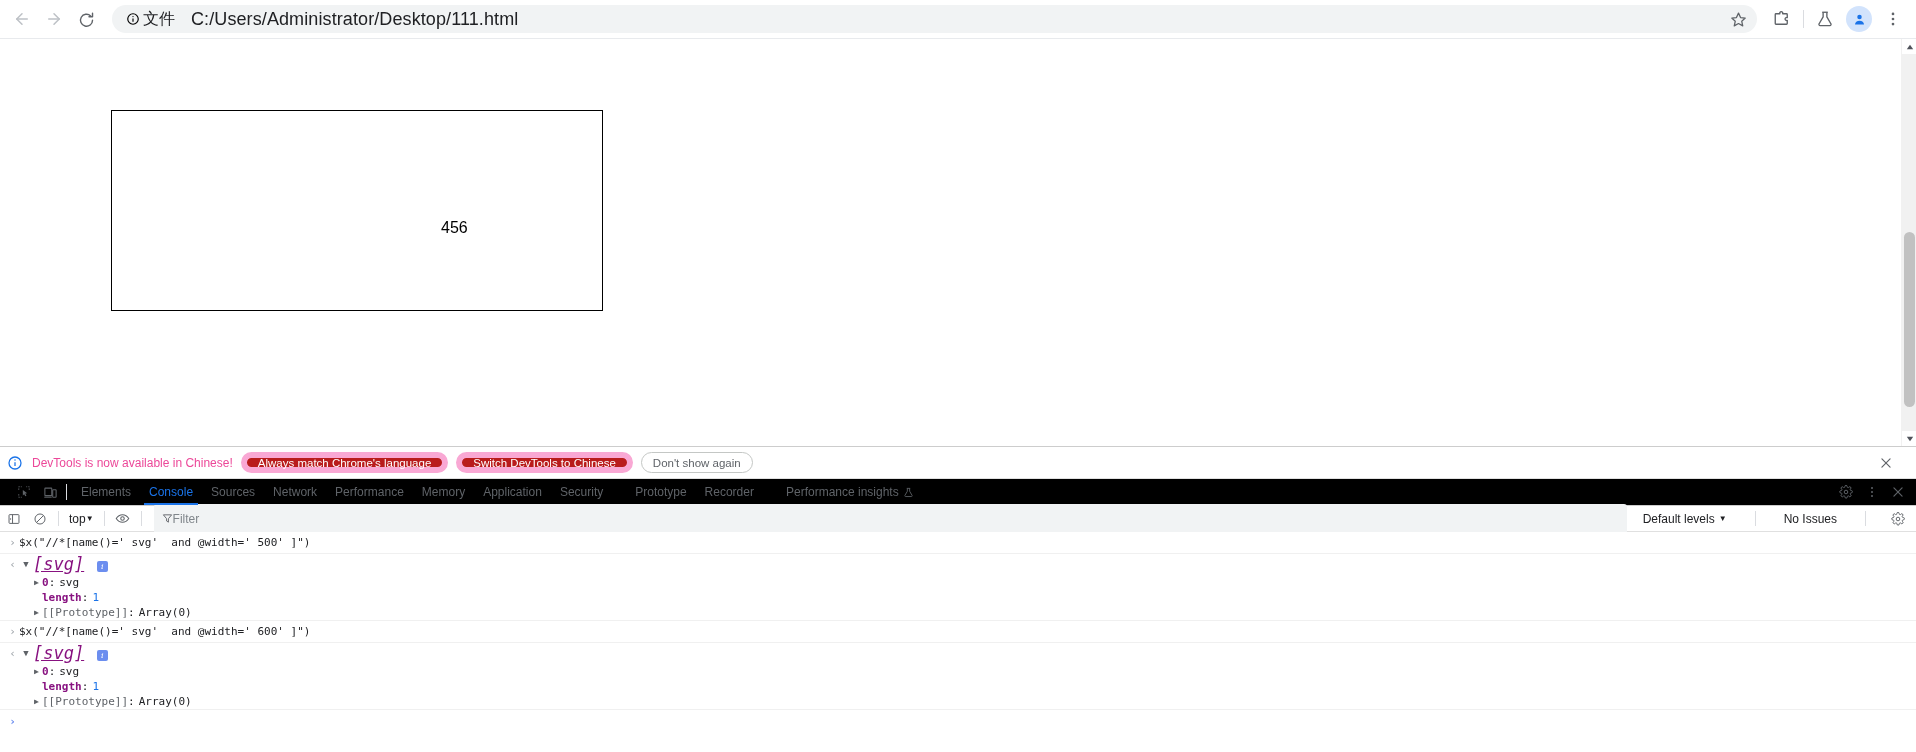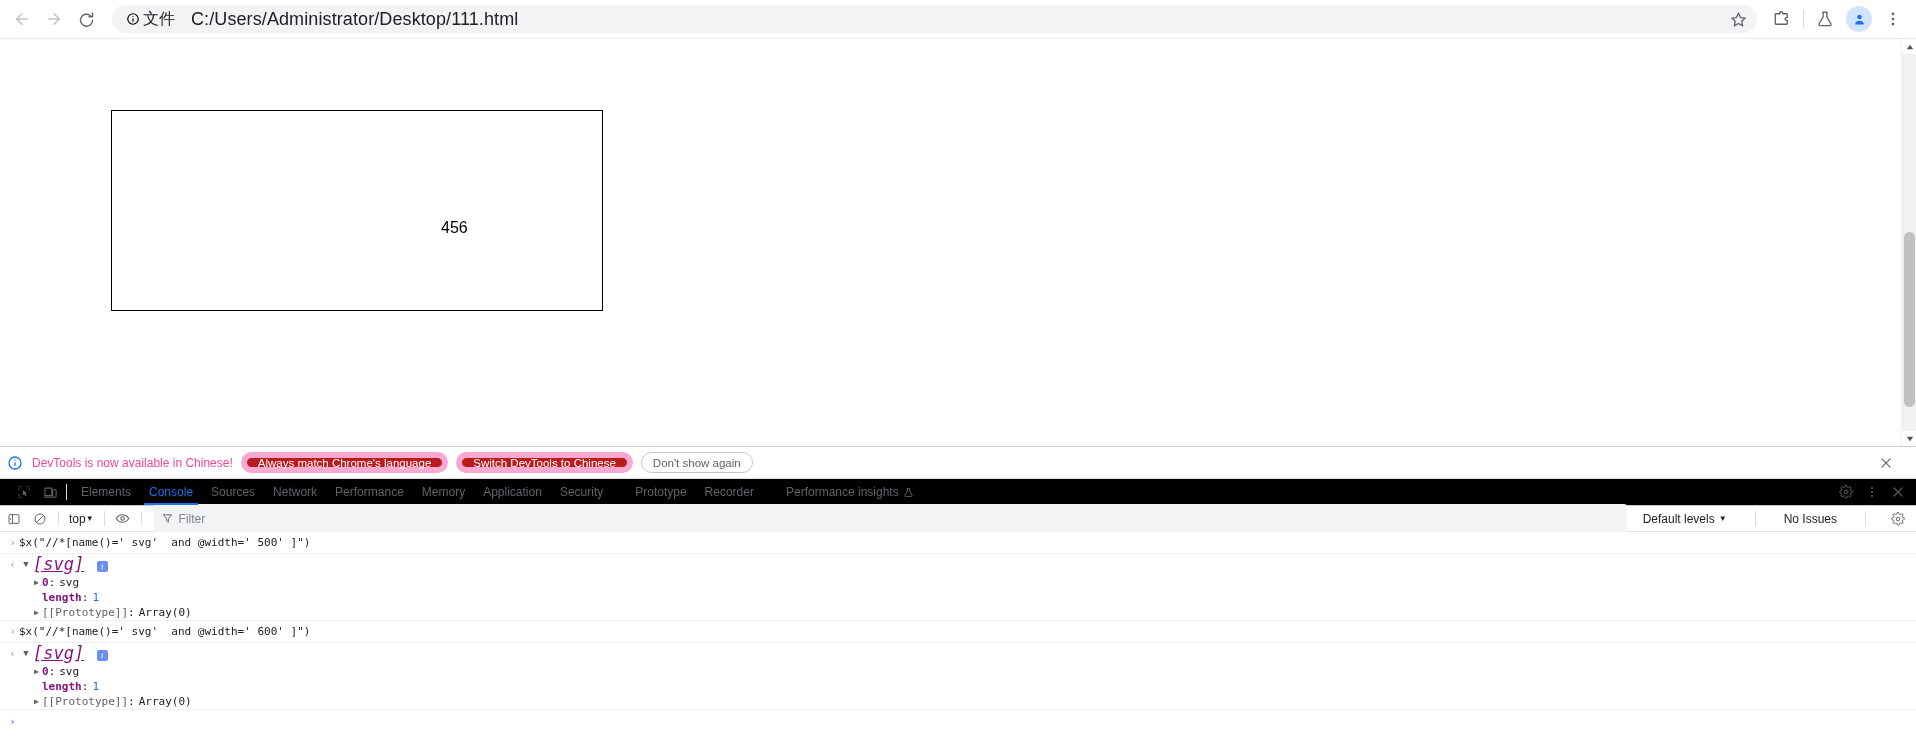--- a/index.html
+++ b/index.html
@@ -239,21 +239,21 @@
   .ct-sep {
     width: 1px; height: 15px; background: #dadce0;
     flex: none; margin: 0 4px;
   }
   .ct-select {
     display: flex; align-items: center; 
     font-size: 12px; color: #202124;
     padding: 0 4px; height: 20px; flex: none;
   }
   .ct-filter {
-    display: flex; align-items: center; gap: 6px;
+    display: flex; align-items: center; 
     flex: 1 1 auto;
     height: 19px;
     background: #f1f3f4;
     border-radius: 3px;
     padding: 15px 8px;
     margin: 16px 6px;
     min-width: 0;
   }
   .ct-filter-ph { font-size: 12px; color: #80868b; }
   .ct-right {

